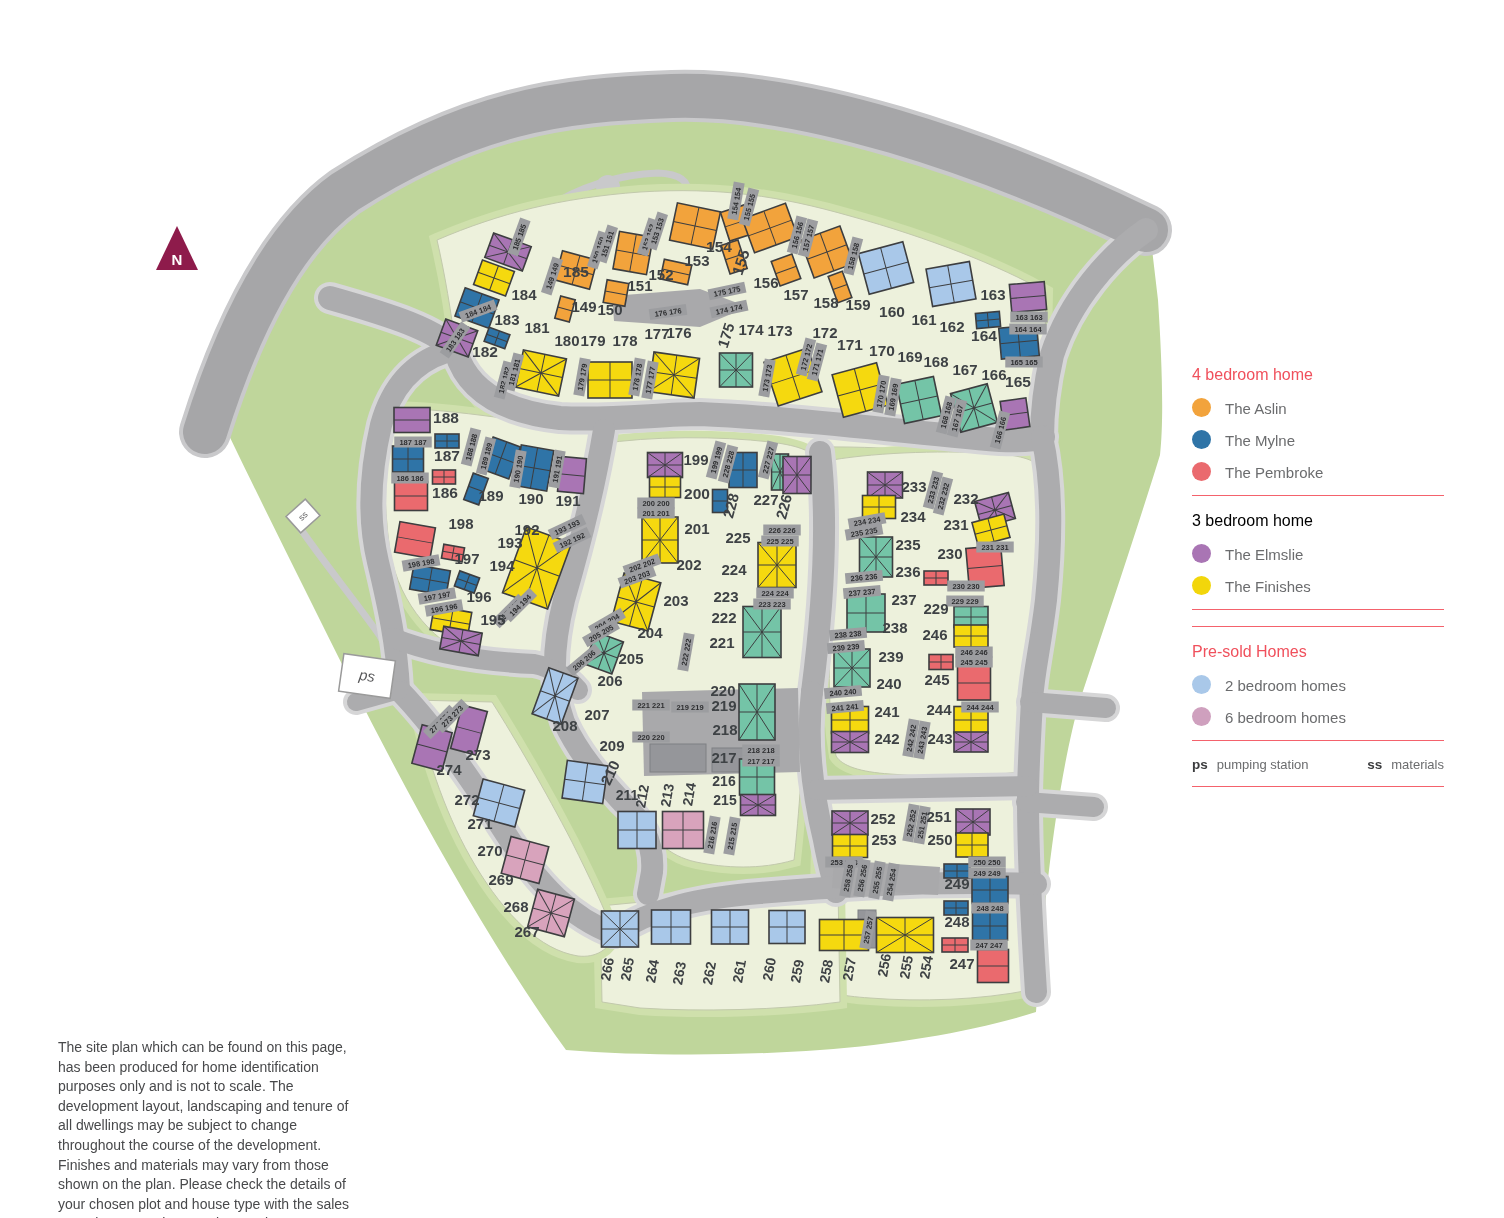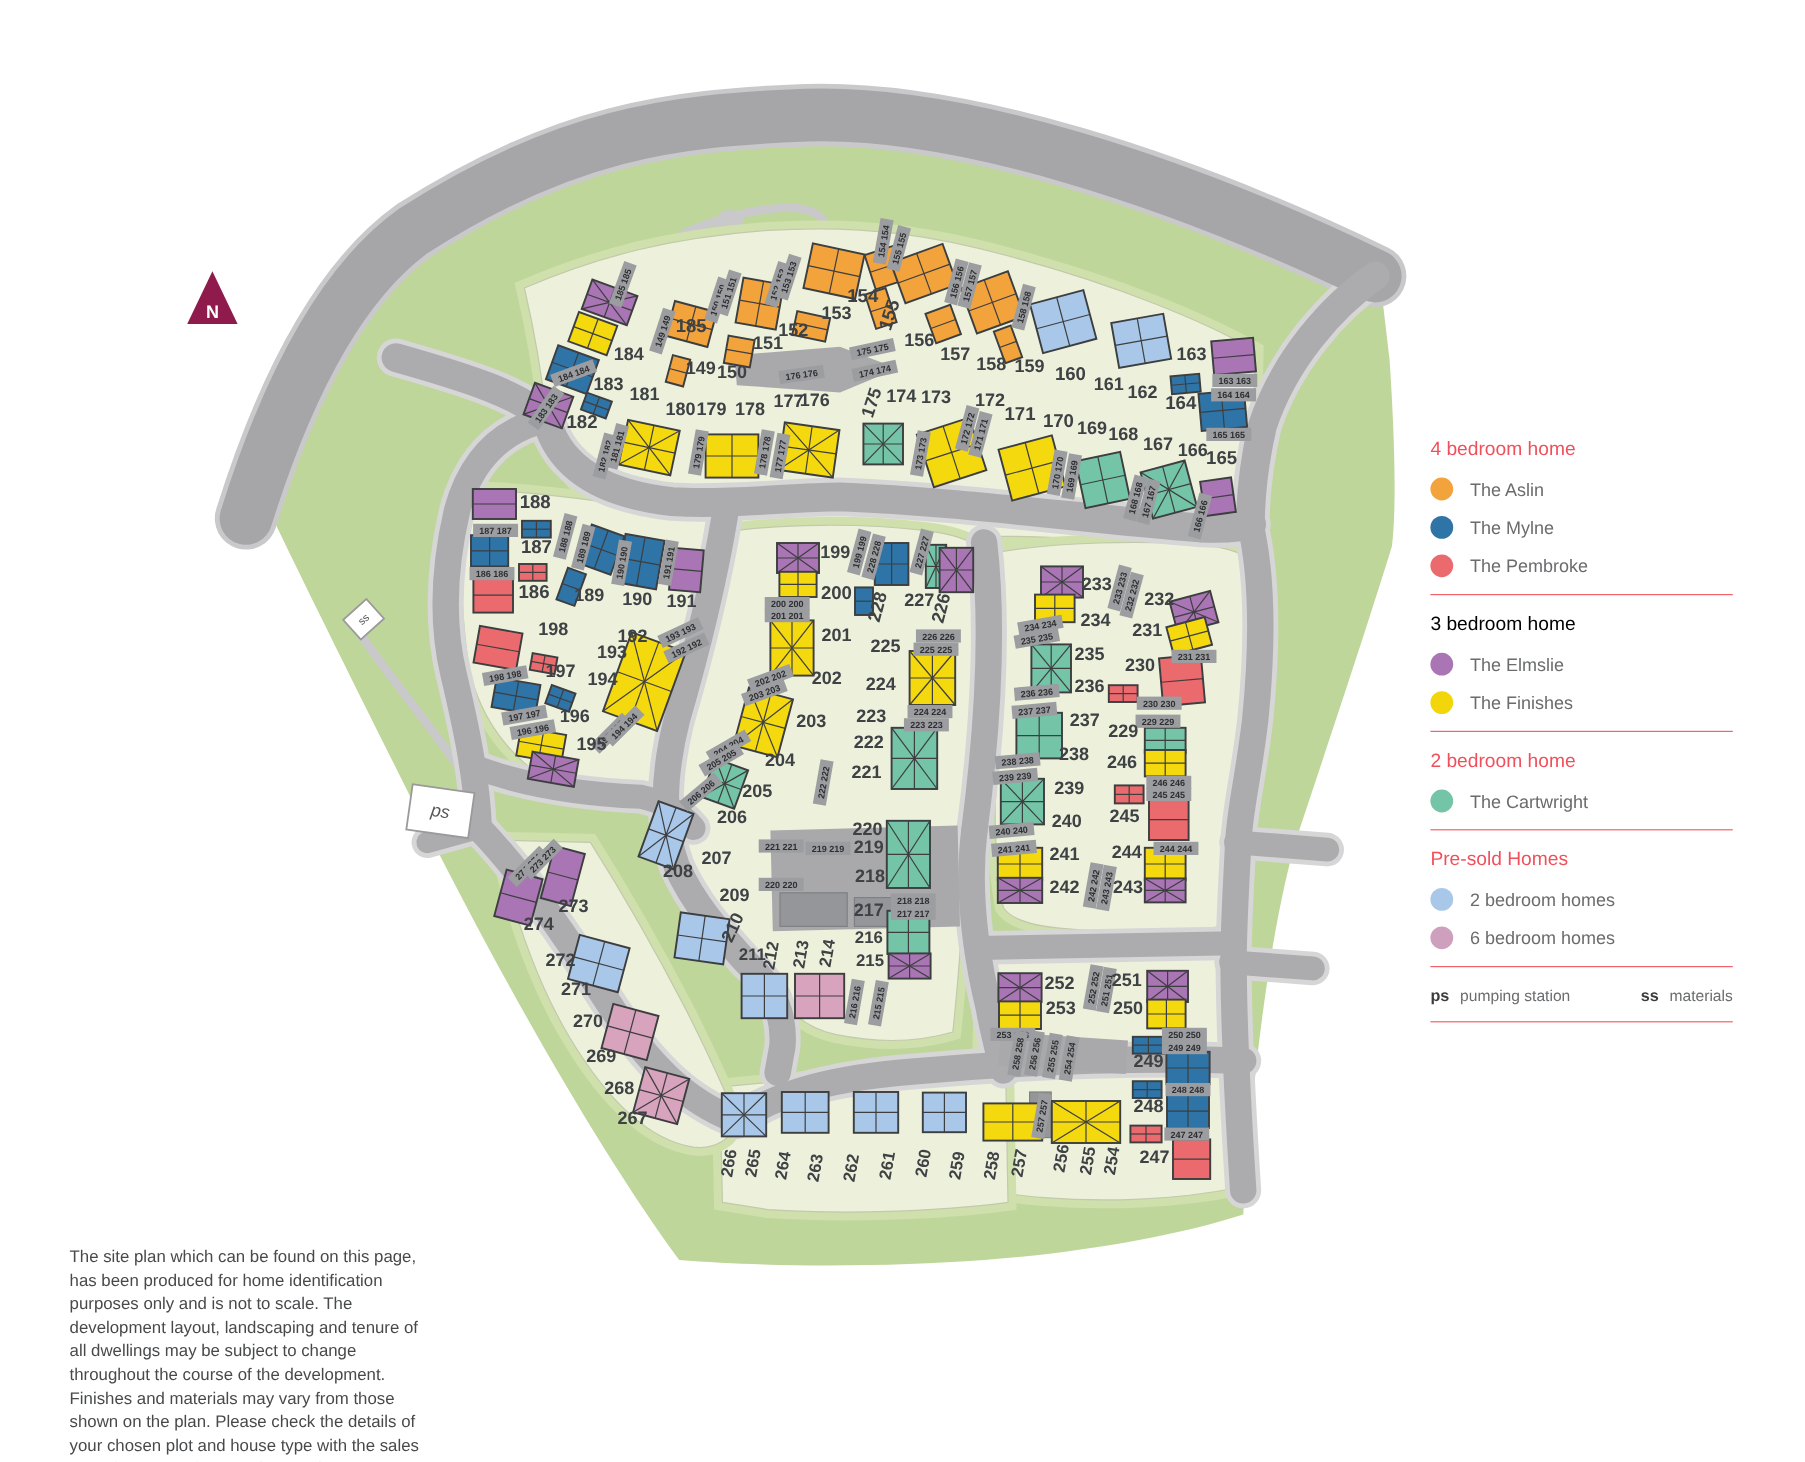--- a/index.html
+++ b/index.html
@@ -1191,27 +1191,20 @@
         <div class="item">
           <span class="dot" style="background: rgb(169, 117, 180);"></span>
           <span class="lbl">The Elmslie</span>
         </div>
         <div class="item">
           <span class="dot" style="background: rgb(242, 214, 11);"></span>
           <span class="lbl">The Finishes</span>
         </div>
       </div>
       <hr>
-      <div class="sec">
-        <h3 style="color: rgb(240, 80, 92);">2 bedroom home</h3>
-        <div class="item">
-          <span class="dot" style="background: rgb(116, 196, 167);"></span>
-          <span class="lbl">The Cartwright</span>
-        </div>
-      </div>
       <hr>
       <div class="sec">
         <h3 style="color: rgb(240, 80, 92);">Pre-sold Homes</h3>
         <div class="item">
           <span class="dot" style="background: rgb(169, 200, 233);"></span>
           <span class="lbl">2 bedroom homes</span>
         </div>
         <div class="item">
           <span class="dot" style="background: rgb(207, 160, 190);"></span>
           <span class="lbl">6 bedroom homes</span>

